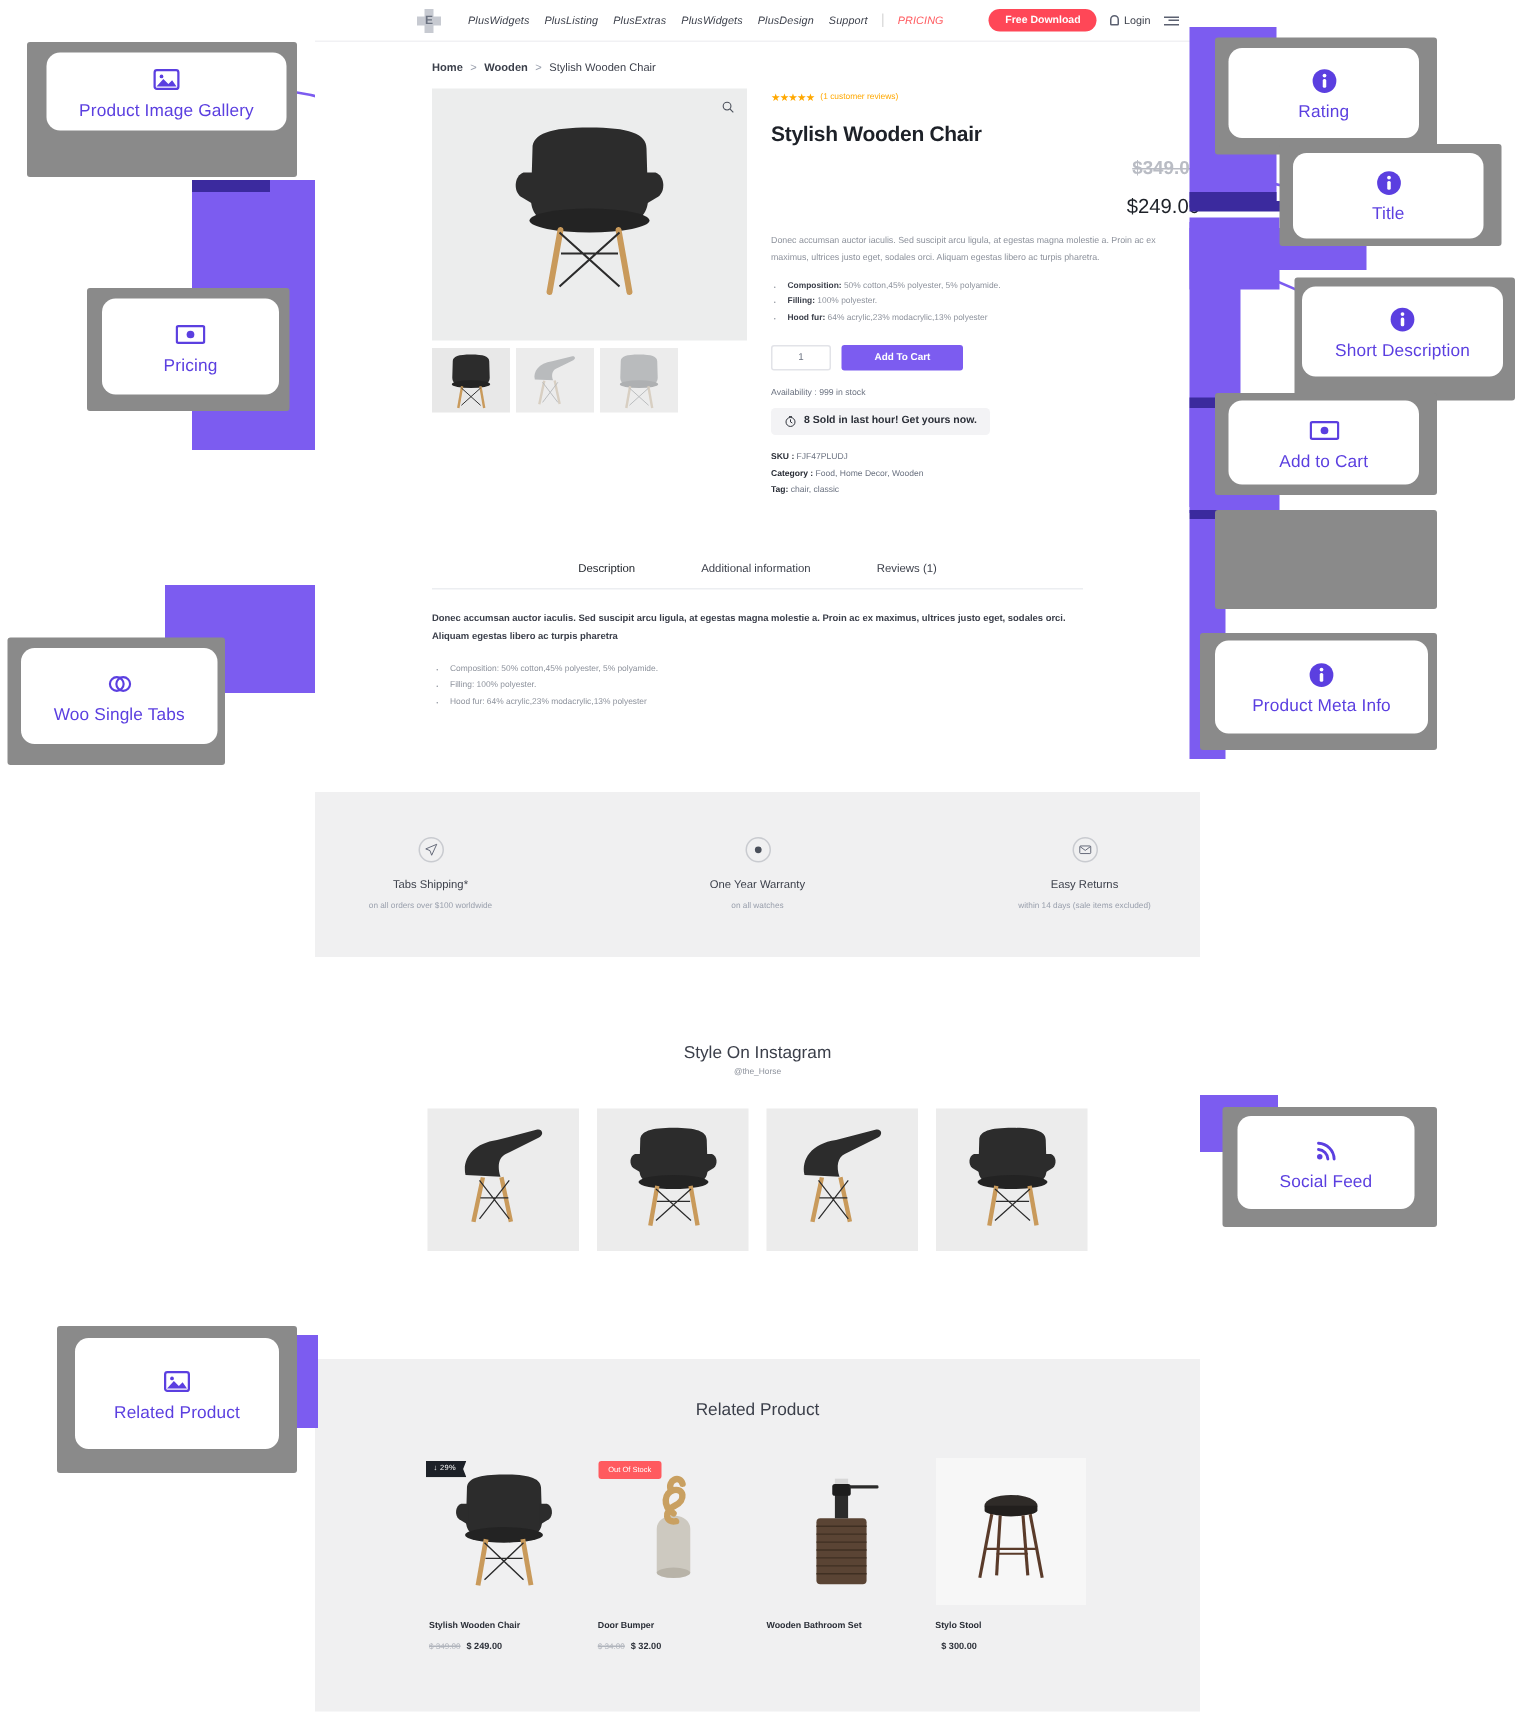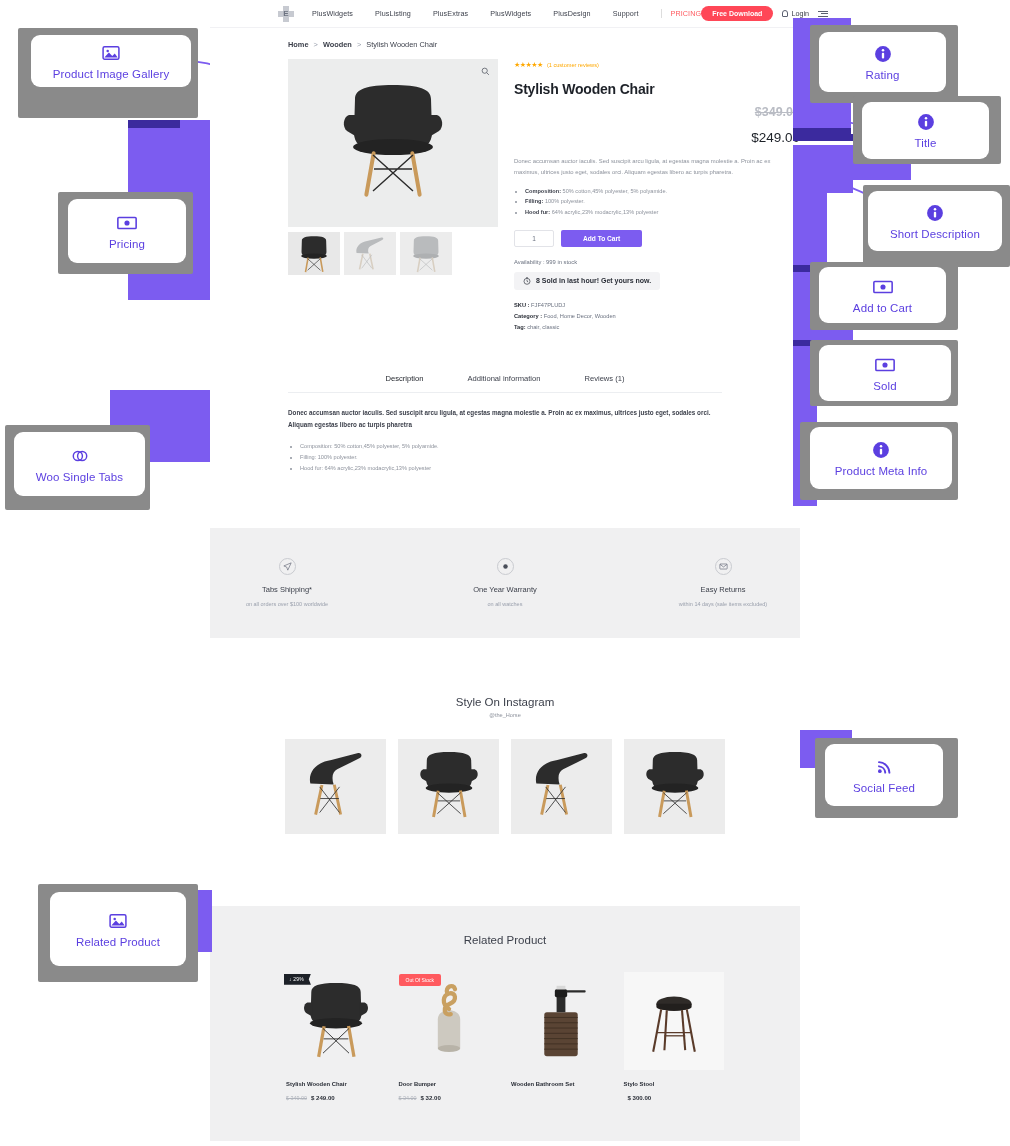--- a/index.html
+++ b/index.html
@@ -30,21 +30,21 @@
     position:absolute; inset:0;
     background:
       linear-gradient(#9aa0ad,#9aa0ad) center/6px 16px no-repeat,
       linear-gradient(#9aa0ad,#9aa0ad) center/16px 6px no-repeat;
     opacity:.55;
   }
   .logo-mark .letter {
     position:absolute; inset:0; display:flex; align-items:center; justify-content:center;
     font-size:8px; font-weight:700; color:#6b7280;
   }
-  .nav { display: flex; align-items: center; gap: 22px; }
+  .nav { display: flex; align-items: center; gap: 10px; font-style: italic; }
   .nav a {
     font-size: 7.2px; color: #3b3f4a; text-decoration: none; white-space: nowrap;
     letter-spacing: .1px;
   }
   .nav a.pricing { color: #ff5a5f; border-left: 1px solid #ddd; padding-left: 9px; }
   .hdr-right { margin-left: auto; display: flex; align-items: center; gap: 9px; }
   .btn-download {
     background: #ff4757; color: #fff; font-size: 7px; font-weight: 600;
     border-radius: 10px; padding: 4px 11px; white-space: nowrap;
   }
@@ -681,27 +681,20 @@
       <svg class="ico" viewBox="0 0 28 20">
         <rect x="1.2" y="2.2" width="25.6" height="15.6" rx="1.5" fill="none" stroke="#5b3fe0" stroke-width="2.2"></rect>
         <circle cx="14" cy="10" r="3.6" fill="#5b3fe0"></circle>
       </svg>
       <div class="lbl">Add to Cart</div>
     </div>
   </div>
 
   <div class="callout" style="left:810px; top:340px; width:148px; height:66px;">
     <div class="shadow" style="left:0; top:0; width:148px; height:66px;"></div>
-    <div class="card" style="left:9px; top:5px; width:132px; height:56px;">
-      <svg class="ico" viewBox="0 0 28 20">
-        <rect x="1.2" y="2.2" width="25.6" height="15.6" rx="1.5" fill="none" stroke="#5b3fe0" stroke-width="2.2"></rect>
-        <circle cx="14" cy="10" r="3.6" fill="#5b3fe0"></circle>
-      </svg>
-      <div class="lbl">Sold</div>
-    </div>
   </div>
 
   <div class="callout" style="left:800px; top:422px; width:158px; height:64px;">
     <div class="shadow" style="left:0; top:0; width:158px; height:78px;"></div>
     <div class="card" style="left:10px; top:5px; width:142px; height:62px;">
       <svg class="ico" viewBox="0 0 24 24">
         <circle cx="12" cy="12" r="9.5" fill="#5b3fe0"></circle>
         <circle cx="12" cy="7.6" r="1.5" fill="#fff"></circle>
         <rect x="10.6" y="10.4" width="2.8" height="7" rx="1.2" fill="#fff"></rect>
       </svg>

